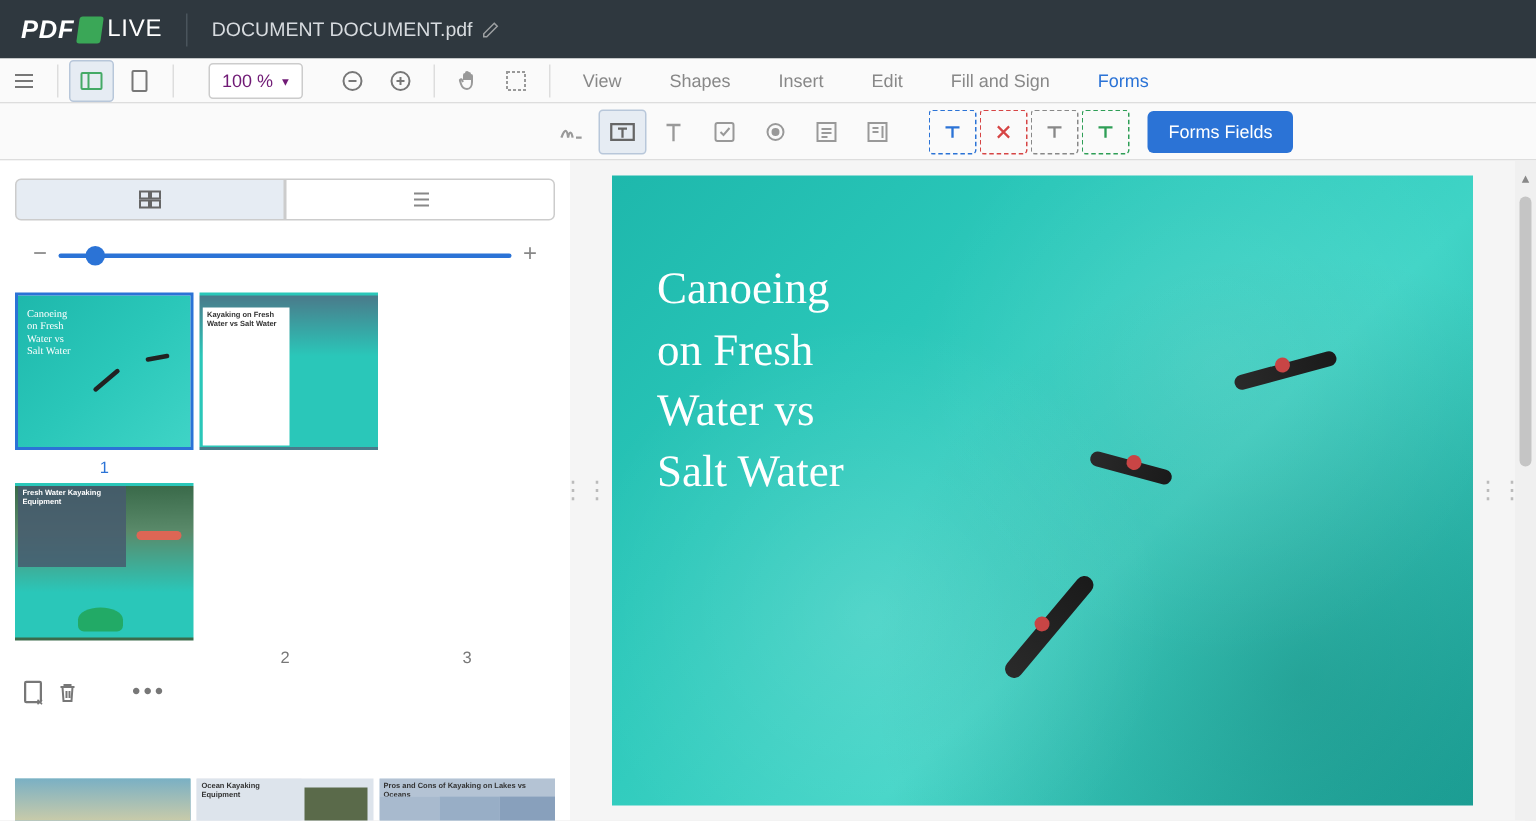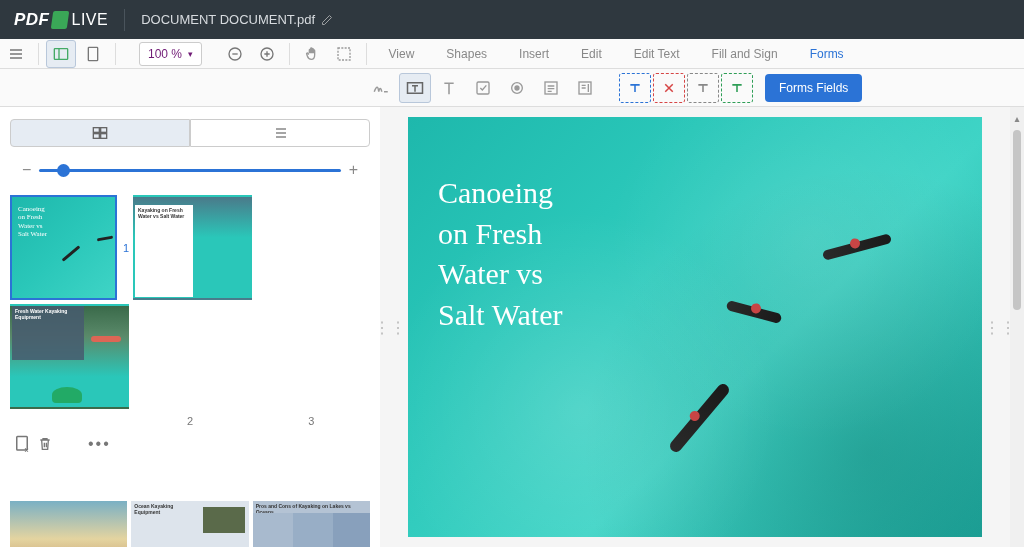--- a/index.html
+++ b/index.html
@@ -30,21 +30,21 @@
 .sidebar{width:380px;background:#fff;display:flex;flex-direction:column;padding:12px 10px}
 .tabs{display:flex;gap:0;margin-bottom:14px}
 .tab{flex:1;height:28px;border:1px solid #ccc;display:flex;align-items:center;justify-content:center;color:#666}
 .tab.left{border-radius:4px 0 0 4px;background:#e6ecf3}
 .tab.right{border-radius:0 4px 4px 0;background:#fff}
 .slider-row{display:flex;align-items:center;padding:0 12px 16px;gap:8px}
 .slider-track{flex:1;height:3px;background:#2b73d6;position:relative;border-radius:2px}
 .slider-track::after{content:'';position:absolute;left:18px;top:-5px;width:13px;height:13px;background:#2b73d6;border-radius:50%}
 .slider-sign{color:#888;font-size:16px}
 .thumbs{display:flex;flex-wrap:wrap;gap:4px}
-.thumb{width:119px;display:flex;flex-direction:row;align-items:center;gap:6px}
+.thumb{width:119px;display:flex;flex-direction:column;align-items:center;gap:6px}
 .thumb-img{width:119px;height:105px;background:#2fc4b8;border:2px solid transparent;position:relative;overflow:hidden;font-size:6px}
 .thumb.current .thumb-img{border-color:#2b73d6}
 .thumb-num{font-size:11px;color:#2b73d6}
 .thumb-num.gray{color:#777}
 .main-view{flex:1;position:relative;background:#f5f5f5;display:flex}
 .gutter{width:20px;display:flex;align-items:center;justify-content:center;color:#bbb}
 .doc{flex:1;margin:10px 8px;background:linear-gradient(135deg,#1eb8ac 0%,#2ac7b9 30%,#3fd4c6 60%,#1ea89e 100%);position:relative;overflow:hidden}
 .wave{position:absolute;inset:0;background:radial-gradient(circle at 30% 70%,rgba(255,255,255,.15) 0%,transparent 40%),radial-gradient(circle at 70% 30%,rgba(255,255,255,.1) 0%,transparent 40%),radial-gradient(circle at 80% 80%,rgba(0,60,50,.2) 0%,transparent 50%)}
 .doc h1{color:#fff;font-weight:400;font-size:30px;line-height:1.35;padding:56px 0 0 30px;font-family:Georgia,serif}
 .kayak{position:absolute;width:70px;height:10px;background:linear-gradient(90deg,#2a2a2a,#1a1a1a);border-radius:50px;transform-origin:center}
@@ -128,21 +128,20 @@
   <div class="tbtn">
       <svg width="16" height="16" viewBox="0 0 24 24" stroke="#999" stroke-width="2" fill="none" stroke-dasharray="3 2">
         <rect x="3" y="3" width="18" height="18"></rect>
       </svg>
     </div>
   <div class="sep2"></div>
   <div class="mlink">View</div>
   <div class="mlink">Shapes</div>
   <div class="mlink">Insert</div>
   <div class="mlink">Edit</div>
-  <div class="mlink">Edit Text</div>
   <div class="mlink">Fill and Sign</div>
   <div class="mlink active">Forms</div>
 </div>
 
 <div class="formbar">
   <div class="fbtn">
       <svg width="18" height="14" viewBox="0 0 24 18" stroke="#999" stroke-width="2" fill="none">
         <path d="M3 14c3-8 5-8 6 0 1-6 3-6 4 0M16 14h5"></path>
       </svg>
     </div>

